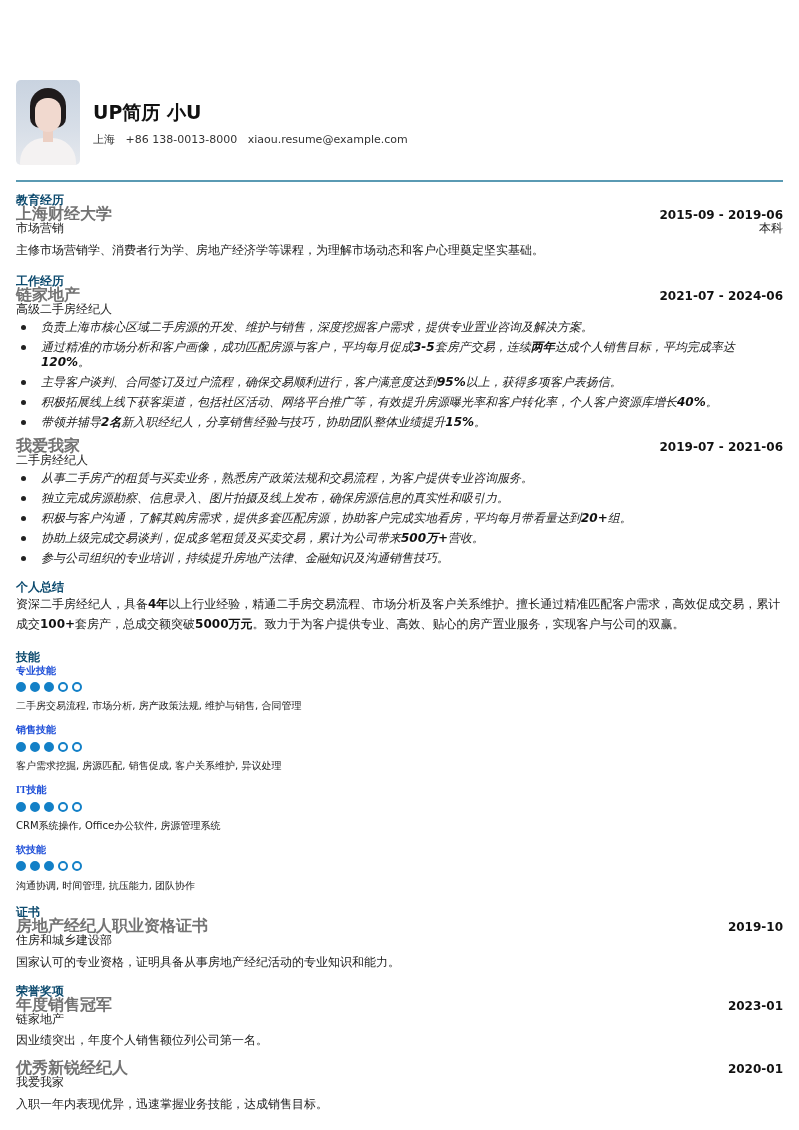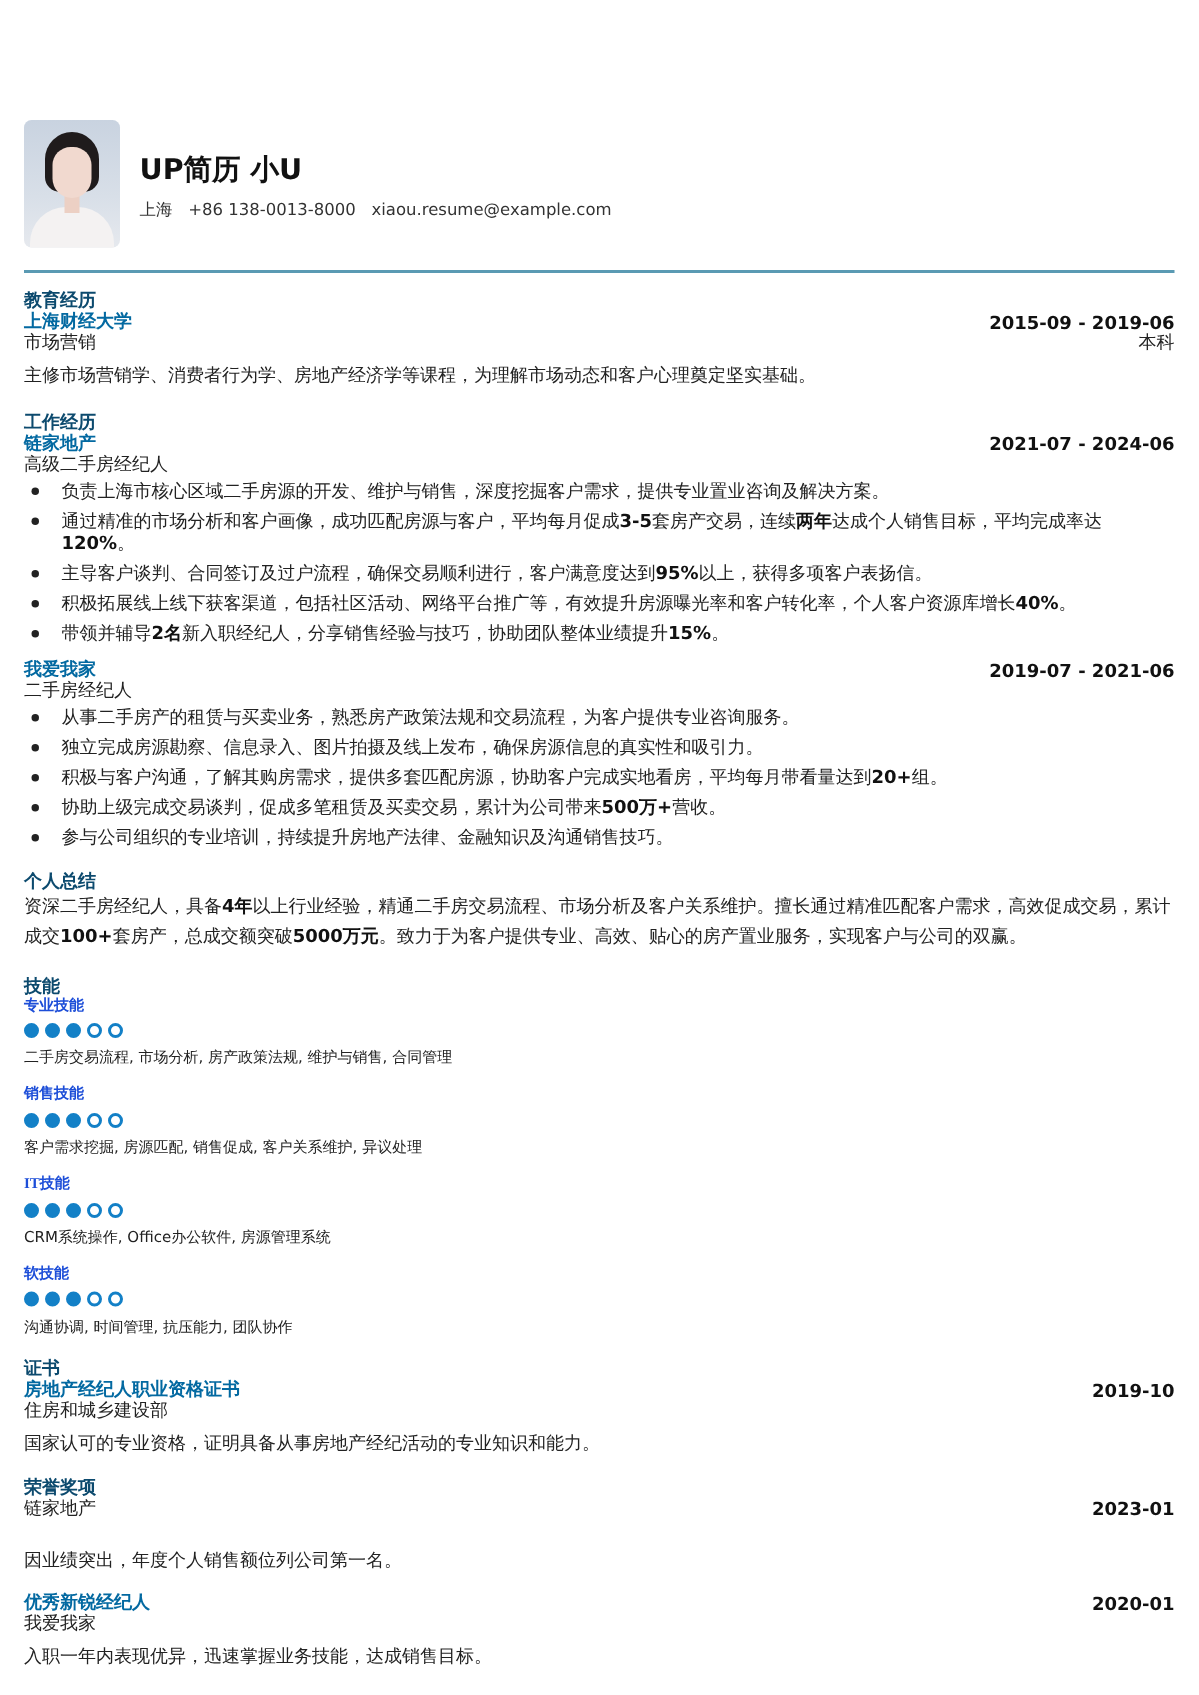--- a/index.html
+++ b/index.html
@@ -35,28 +35,28 @@
   .header-rule {
     position: absolute; left: 0; top: 116px; width: 767px; height: 2px;
     background: #5a9ab3;
   }
 
   
   .section-title {
     position: absolute; font-size: 12px; font-weight: bold; color: #0c4a6e; line-height: 14px;
   }
   .row { position: absolute; left: 0; width: 767px; }
-  .org { font-size: 12px; font-weight: bold; color: #0369a1; line-height: 14px; }
+  .org { font-size: 16px; font-weight: bold; color: #737373; line-height: 14px; }
   .sub { font-size: 12px; color: #222; line-height: 14px; }
   .date {
     position: absolute; right: 0; font-size: 12px; font-weight: bold; color: #111; line-height: 14px;
   }
   .degree { position: absolute; right: 0; font-size: 12px; color: #222; line-height: 14px; }
   .para { position: absolute; left: 0; width: 767px; font-size: 12px; color: #222; line-height: 20px; }
-  .bullets { position: absolute; left: 0; width: 767px; list-style: none; }
+  .bullets { position: absolute; left: 0; width: 767px; list-style: none; font-style: italic; }
   .bullets li {
     position: relative; padding-left: 25px; font-size: 12px; color: #222; line-height: 15px; margin-bottom: 5px;
   }
   .bullets li::before {
     content: ""; position: absolute; left: 5px; top: 5px; width: 5px; height: 5px; border-radius: 50%; background: #222;
   }
   b { font-weight: bold; color: #111; }
 
   .skill-name { position: absolute; left: 0; font-size: 10px; font-weight: bold; color: #1d4ed8; line-height: 14px; font-family: Liberation Serif, serif; }
   .dots { position: absolute; left: 0; height: 10px; display: flex; gap: 4px; }
@@ -169,20 +169,21 @@
   <div class="section-title" style="top:841px">证书</div>
   <div class="row" style="top:855px">
     <div class="org">房地产经纪人职业资格证书</div>
     <div class="sub">住房和城乡建设部</div>
     <div class="date" style="top:1px">2019-10</div>
   </div>
   <div class="para" style="top:888px">国家认可的专业资格，证明具备从事房地产经纪活动的专业知识和能力。</div>
 
   <div class="section-title" style="top:920px">荣誉奖项</div>
   <div class="row" style="top:934px">
+    <div class="org">年度销售冠军</div>
     <div class="sub">链家地产</div>
     <div class="date" style="top:1px">2023-01</div>
   </div>
   <div class="para" style="top:966px">因业绩突出，年度个人销售额位列公司第一名。</div>
 
   <div class="row" style="top:997px">
     <div class="org">优秀新锐经纪人</div>
     <div class="sub">我爱我家</div>
     <div class="date" style="top:1px">2020-01</div>
   </div>

